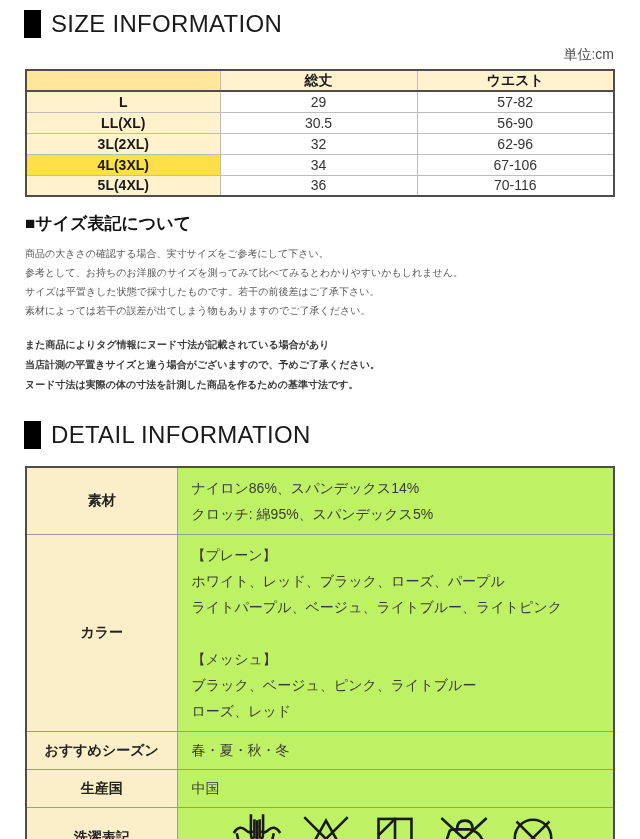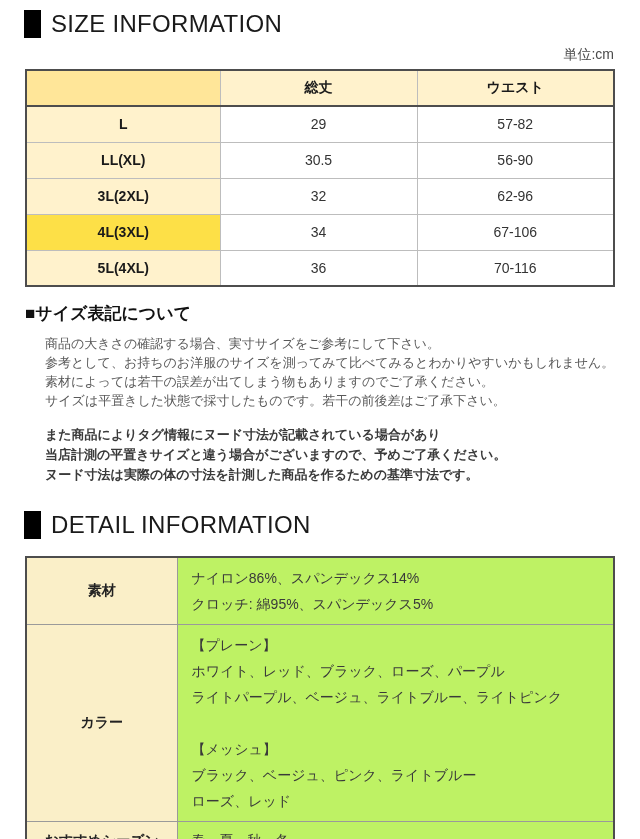--- a/index.html
+++ b/index.html
@@ -18,30 +18,30 @@
   .sec-title { display: flex; align-items: center; gap: 10px; margin: 2px 0 6px -1px; }
   .sec-title .block { width: 17px; height: 28px; background: #000; flex: 0 0 auto; }
   .sec-title .txt { font-size: 24px; color: #1a1a1a; font-weight: 500; letter-spacing: 0.3px; }
 
   .unit { text-align: right; font-size: 14px; color: #4a4a4a; margin: 8px 1px 5px 0; }
 
   
   table.size { width: 100%; border-collapse: collapse; border: 2px solid #4d4d4d; table-layout: fixed; }
   table.size th, table.size td {
     border: 1px solid #bdbdbd;
-    height: 36px; font-size: 14px; text-align: center; padding: 0 2px;
+    height: 21px; font-size: 14px; text-align: center; padding: 0 2px;
   }
   table.size thead tr { border-bottom: 2px solid #4d4d4d; }
   table.size th { font-weight: bold; color: #1a1a1a; }
   td.rowhead { font-weight: bold; color: #1a1a1a; }
   td.val { background: #fff; color: #333; font-weight: 400; }
 
   
   .notes-heading { font-size: 17px; font-weight: bold; color: #111; margin: 15px 0 9px 0; }
-  .para { font-size: 13px; color: #595959; line-height: 19px; margin-left: 20px; }
+  .para { font-size: 10px; color: #595959; line-height: 19px; }
   .para.bold { font-weight: bold; color: #3a3a3a; line-height: 20px; margin-top: 15px; }
 
   .detail-head { margin-top: 26px; }
 
   
   table.detail { width: 100%; border-collapse: collapse; border: 2px solid #4d4d4d; margin-top: 17px; table-layout: fixed; }
   table.detail td { border: 1px solid #9a9a9a; font-size: 14px; vertical-align: middle; }
   td.dlabel { width: 151px; text-align: center; font-weight: bold; color: #222; padding: 8px 4px; }
   td.dcontent { padding: 7px 14px; text-align: left; background: #bef264; color: #3a3a3a; }
   .dline { line-height: 26px; min-height: 26px; font-size: 14px; }
@@ -107,22 +107,22 @@
         <td class="val">70-116</td>
       </tr>
     </tbody>
   </table>
 
   <div class="notes-heading">■サイズ表記について</div>
 
   <div class="para">
     <div>商品の大きさの確認する場合、実寸サイズをご参考にして下さい。</div>
     <div>参考として、お持ちのお洋服のサイズを測ってみて比べてみるとわかりやすいかもしれません。</div>
+    <div>サイズは平置きした状態で採寸したものです。若干の前後差はご了承下さい。</div>
     <div>素材によっては若干の誤差が出てしまう物もありますのでご了承ください。</div>
-    <div>サイズは平置きした状態で採寸したものです。若干の前後差はご了承下さい。</div>
   </div>
 
   <div class="para bold">
     <div>また商品によりタグ情報にヌード寸法が記載されている場合があり</div>
     <div>当店計測の平置きサイズと違う場合がございますので、予めご了承ください。</div>
     <div>ヌード寸法は実際の体の寸法を計測した商品を作るための基準寸法です。</div>
   </div>
 
   <div class="sec-title detail-head">
     <span class="block"></span>

